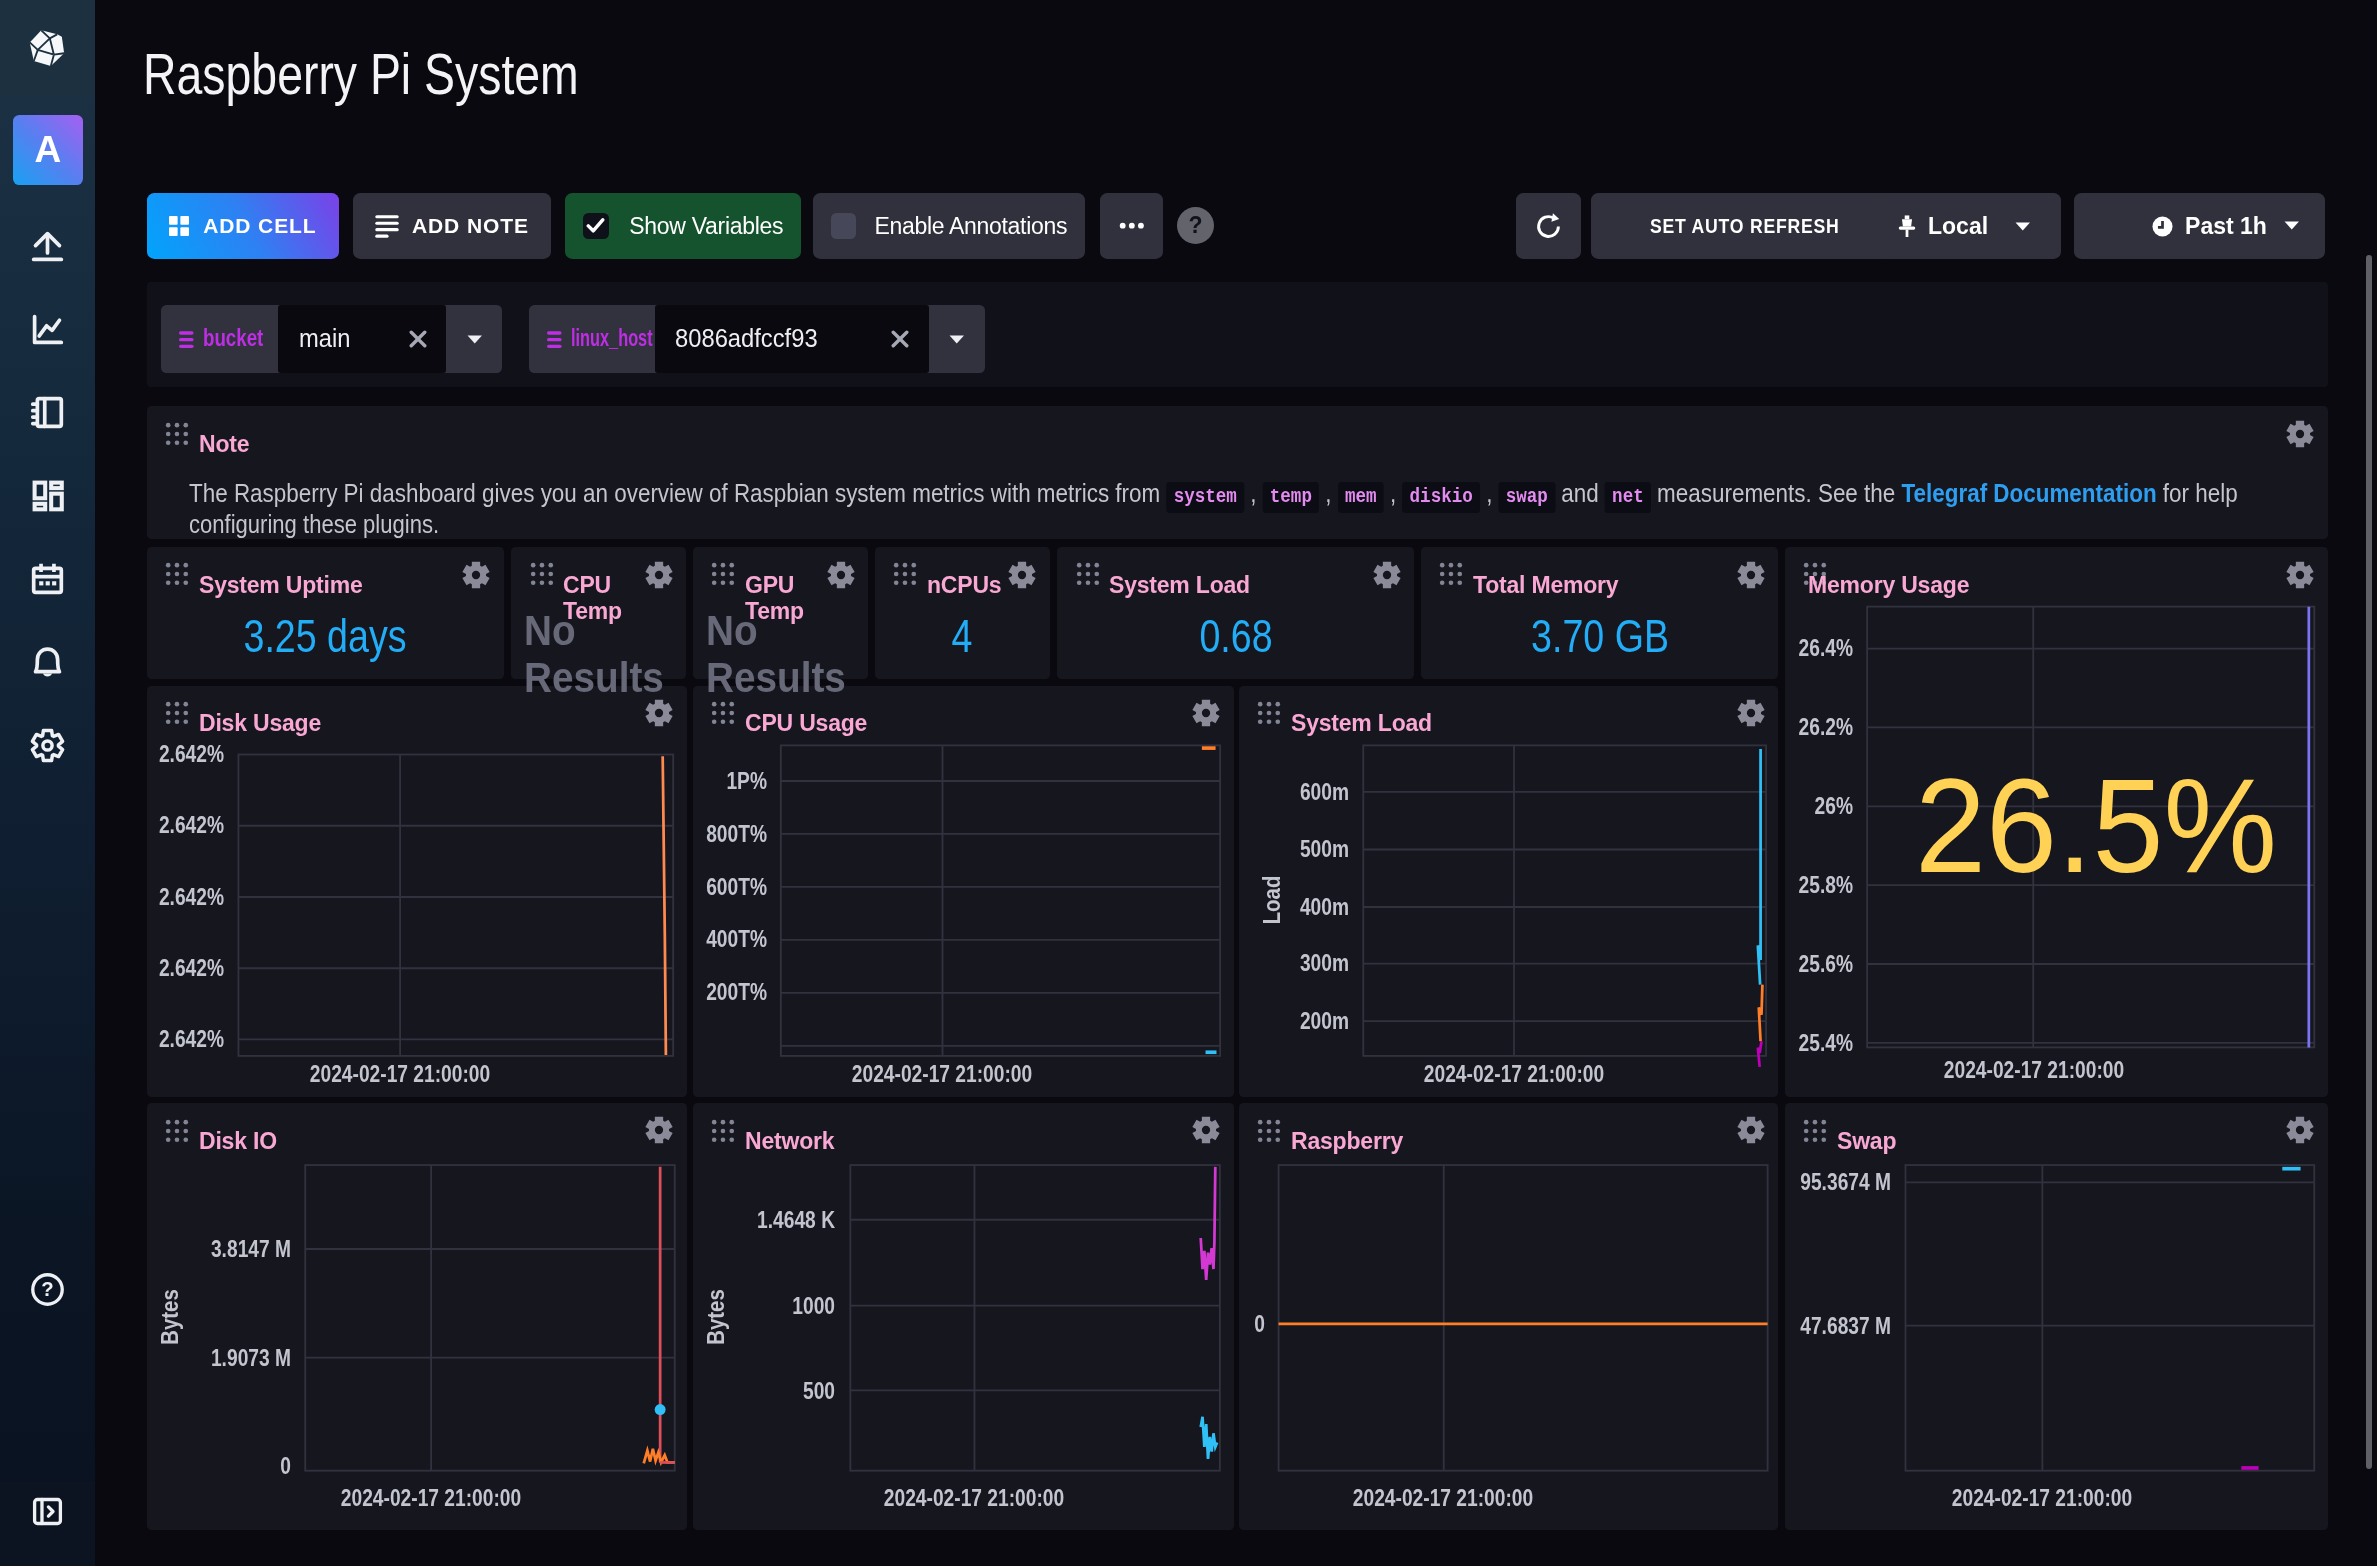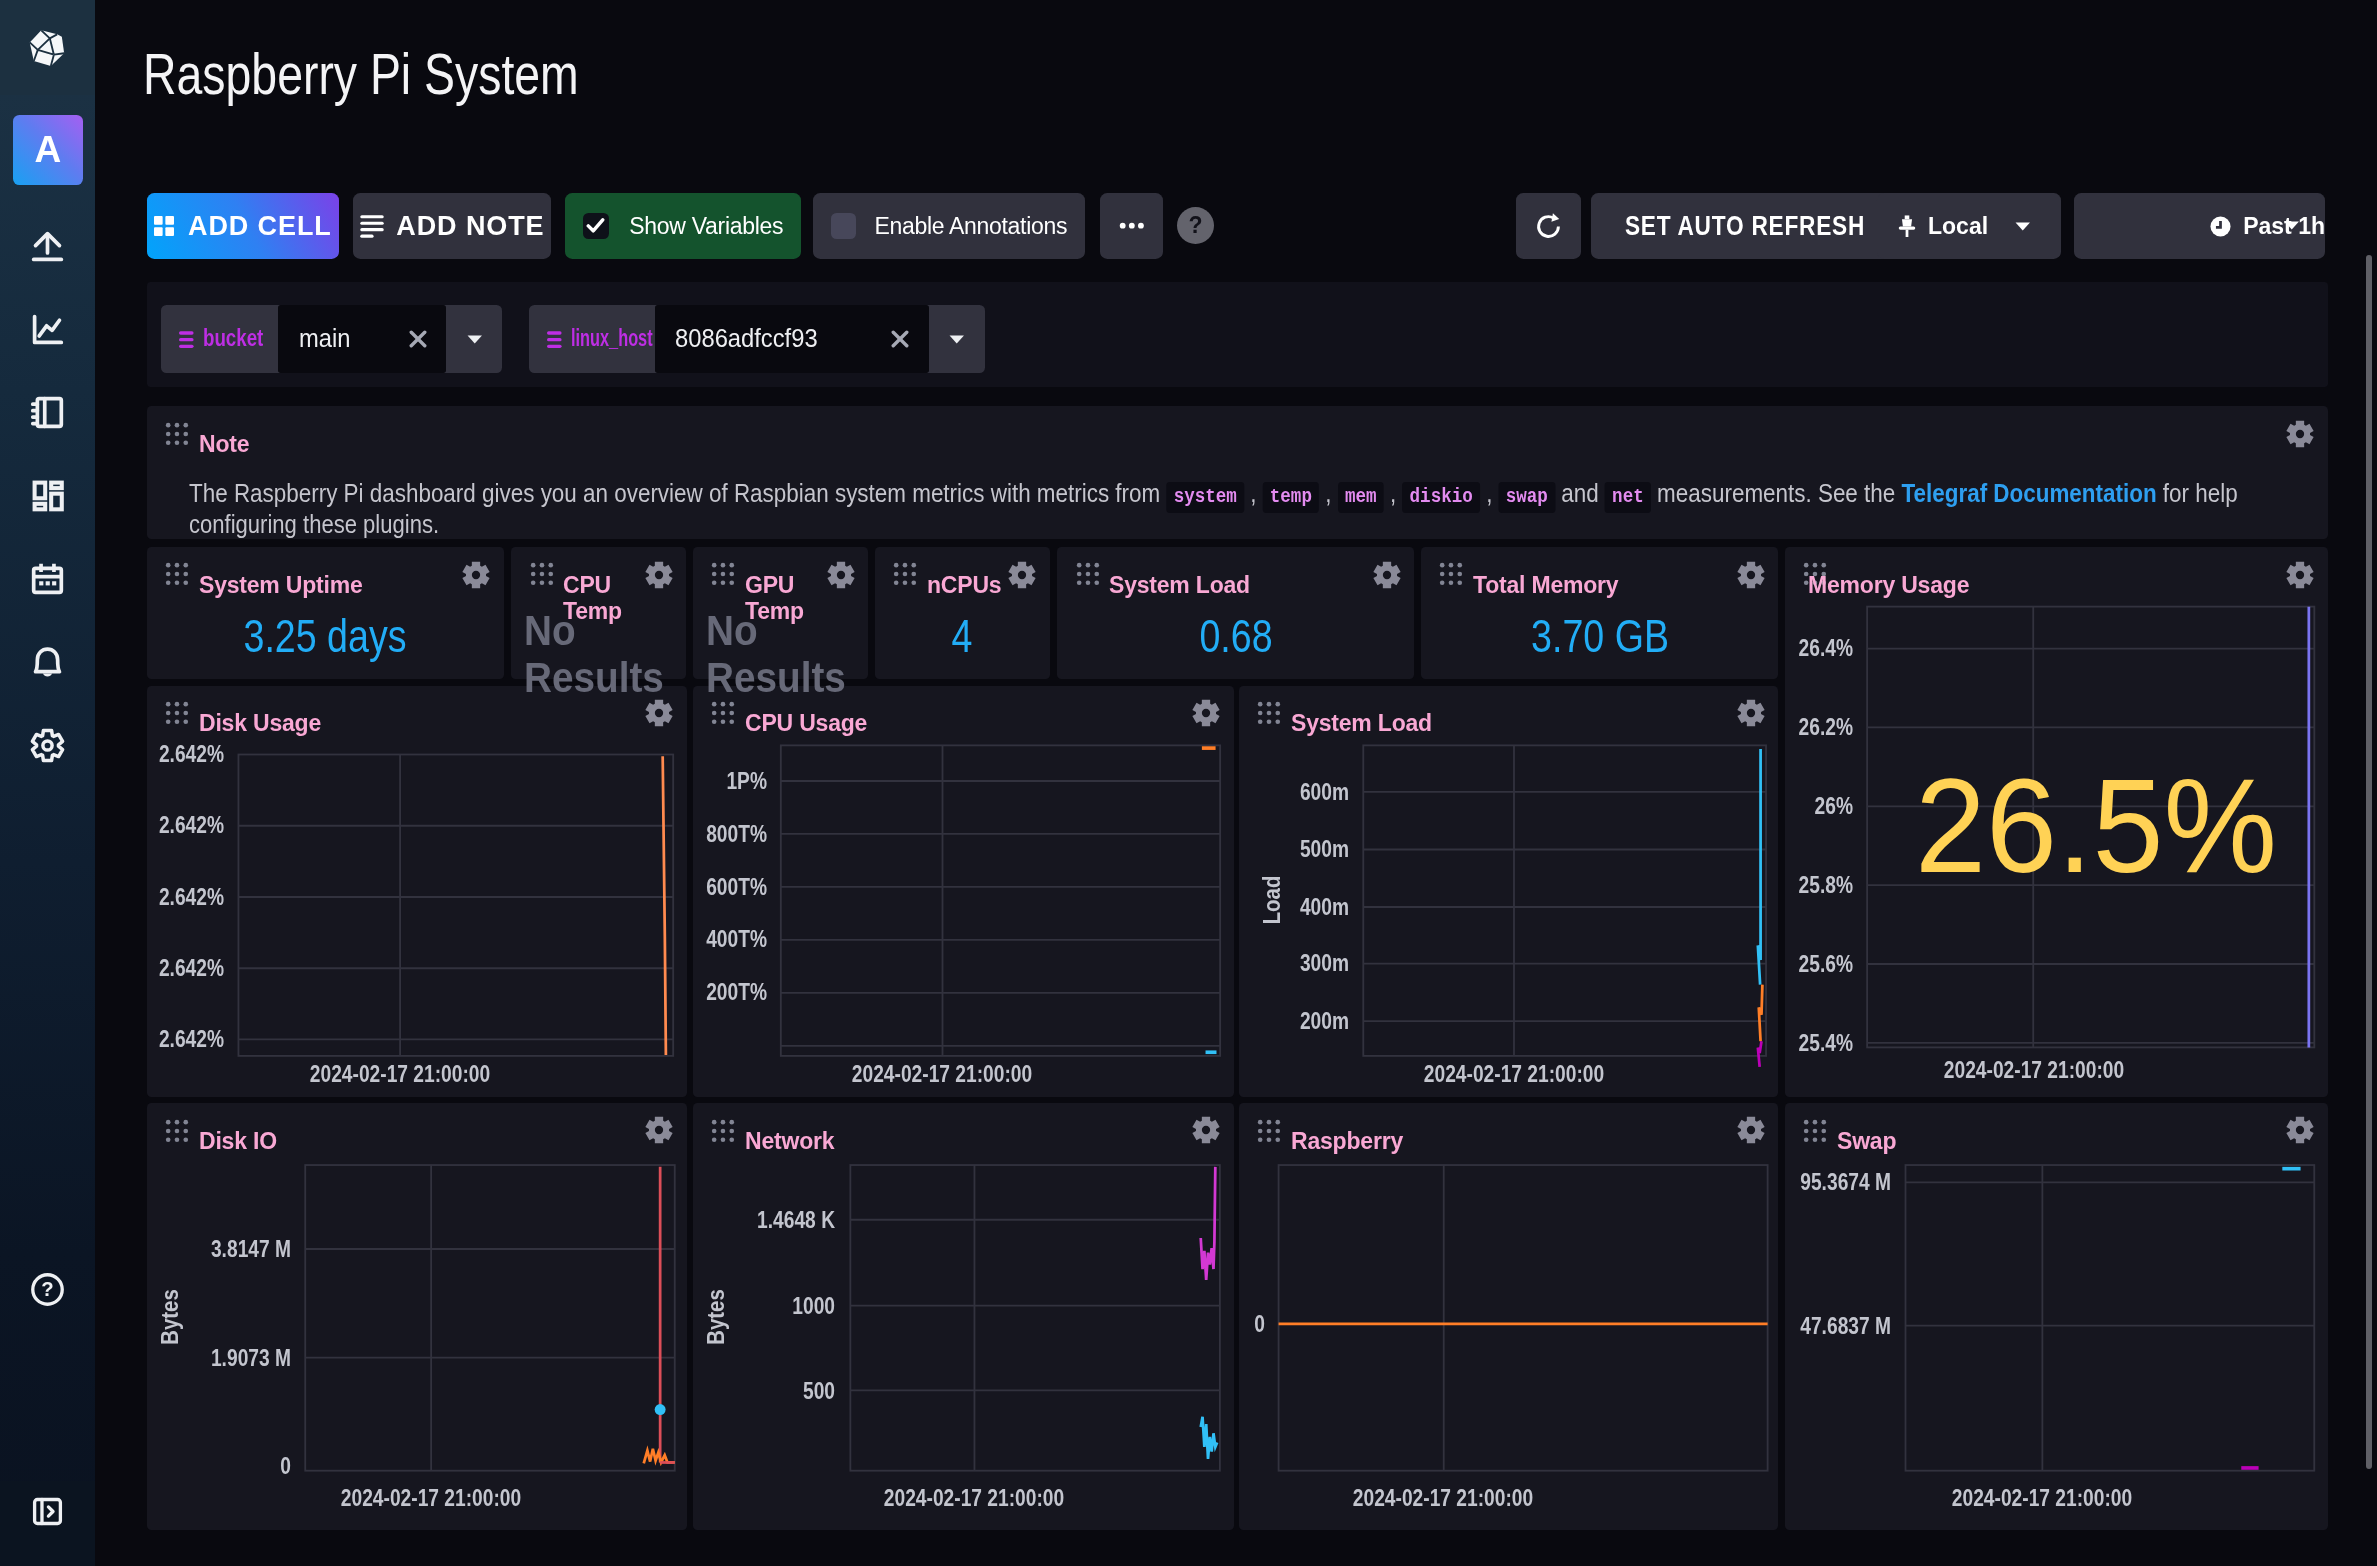--- a/index.html
+++ b/index.html
@@ -4,21 +4,21 @@
 html,body{margin:0;padding:0;background:#09090f;width:2377px;height:1567px;overflow:hidden;
   font-family:"Liberation Sans", sans-serif;-webkit-font-smoothing:antialiased;}
 *{box-sizing:border-box;}
 .abs{position:absolute;}
 .panel{position:absolute;background:#16161f;border-radius:4.6px;}
 .ptitle{position:absolute;color:#f9a8d4;font-size:23px;font-weight:bold;line-height:25.6px;letter-spacing:-0.2px;margin-top:12px;}
 .tick{position:absolute;color:#c3c5ce;font-size:24px;font-weight:bold;transform:translate(-100%,-50%) scaleX(0.8);transform-origin:right center;white-space:nowrap;}
 .xlab{position:absolute;color:#c3c5ce;font-size:24px;font-weight:bold;transform:translate(-50%,-50%) scaleX(0.8);white-space:nowrap;}
 .ylab{position:absolute;color:#c3c5ce;font-size:24px;font-weight:bold;transform:translate(-50%,-50%) rotate(-90deg) scaleX(0.85);white-space:nowrap;}
 .statv{position:absolute;color:#22ADF6;font-size:47px;transform:translate(-50%,-50%) scaleX(0.8);white-space:nowrap;}
-.btn{position:absolute;top:193px;height:66px;border-radius:7.3px;background:#31313d;color:#fff;display:flex;align-items:center;justify-content:center;font-weight:bold;font-size:27px;letter-spacing:0.9px;}
+.btn{position:absolute;top:193px;height:66px;border-radius:7.3px;background:#31313d;color:#fff;display:flex;align-items:center;justify-content:center;font-weight:bold;font-size:21px;letter-spacing:0.9px;}
 .note{position:absolute;left:189px;color:#c5c5cd;white-space:nowrap;}
 .note code{font-family:"Liberation Mono",monospace;font-weight:bold;color:#e38bf0;background:#0c0c14;padding:5.5px 8.2px;border-radius:3.7px;font-size:20px;margin:-5.5px 0;display:inline-block;line-height:1;}
 .note a{color:#2e9ff0;font-weight:bold;}
 </style></head><body>
 <div class="abs" style="left:0;top:0;width:95px;height:1567px;background:linear-gradient(180deg,#1d3345 0%,#152a3d 25%,#0f1e30 55%,#0b1524 80%,#0a1220 100%)"></div>
 <div class="abs" style="left:0;top:0;width:95px;height:95px;background:#1c3040"></div>
 <svg class="abs" style="left:29px;top:30px" width="37" height="37" viewBox="0 0 40 40">
     <path d="M13.3 0.4 L30.4 4.7 L35.5 7.2 L38 25.1 L23.6 38.9 L5.2 33.5 L0.8 13.4 Z" fill="#f5f7f9"></path>
     <g stroke="#1c3040" stroke-width="2" fill="none" stroke-linejoin="round">
       <path d="M13.3 0.4 L22.5 9 M30.4 4.7 L22.5 9 M22.5 9 L9.5 21.5 M0.8 13.4 L9.5 21.5"></path>
@@ -137,21 +137,21 @@
 <div class="btn" style="left:1877px;width:184px;justify-content:flex-start;padding-left:19px;font-size:23px;letter-spacing:0"><svg width="22" height="24" viewBox="0 0 24 26" style="margin-right:10px">
       <g fill="#fff">
         <rect x="9.5" y="1.5" width="5" height="4"></rect>
         <path d="M6.5 5.5 L17.5 5.5 L16.5 13.5 L7.5 13.5 Z"></path>
         <rect x="3" y="13.5" width="18" height="3.5" rx="1.7"></rect>
         <rect x="10.5" y="17" width="3" height="8"></rect>
       </g>
     </svg>Local<svg width="15.5" height="9" viewBox="0 0 17 10" style="margin-left:27px">
       <path d="M0.5 0.5 L8.5 9.5 L16.5 0.5 Z" fill="#fff"></path>
     </svg></div>
-<div class="btn" style="left:2074px;width:251px;justify-content:flex-end;padding-left:20px;font-size:23px;letter-spacing:0"><svg width="21" height="21" viewBox="0 0 23 23" style="margin-right:12px">
+<div class="btn" style="left:2074px;width:251px;justify-content:center;padding-left:20px;font-size:23px;letter-spacing:0"><svg width="21" height="21" viewBox="0 0 23 23" style="margin-right:12px">
       <circle cx="11.5" cy="11.5" r="11" fill="#fff"></circle>
       <path d="M11.5 5.5 L11.5 12.5 L6.5 12.5" stroke="#31313d" stroke-width="3" fill="none"></path>
     </svg>Past 1h<svg width="15.5" height="9" viewBox="0 0 17 10" style="position:absolute;right:25.6px;top:28px">
       <path d="M0.5 0.5 L8.5 9.5 L16.5 0.5 Z" fill="#fff"></path>
     </svg></div>
 <div class="abs" style="left:147px;top:282px;width:2181px;height:105px;background:#11111a;border-radius:3.7px"></div>
 <div class="abs" style="left:161px;top:305px;width:341px;height:68px;background:#32323e;border-radius:5.5px"></div>
 <svg class="abs" style="left:179px;top:331px" width="14.6" height="17.3" viewBox="0 0 16 19">
     <g stroke="#be2ee4" stroke-width="3.6" stroke-linecap="round">
       <path d="M1.8 2.2 L14.2 2.2"></path>

